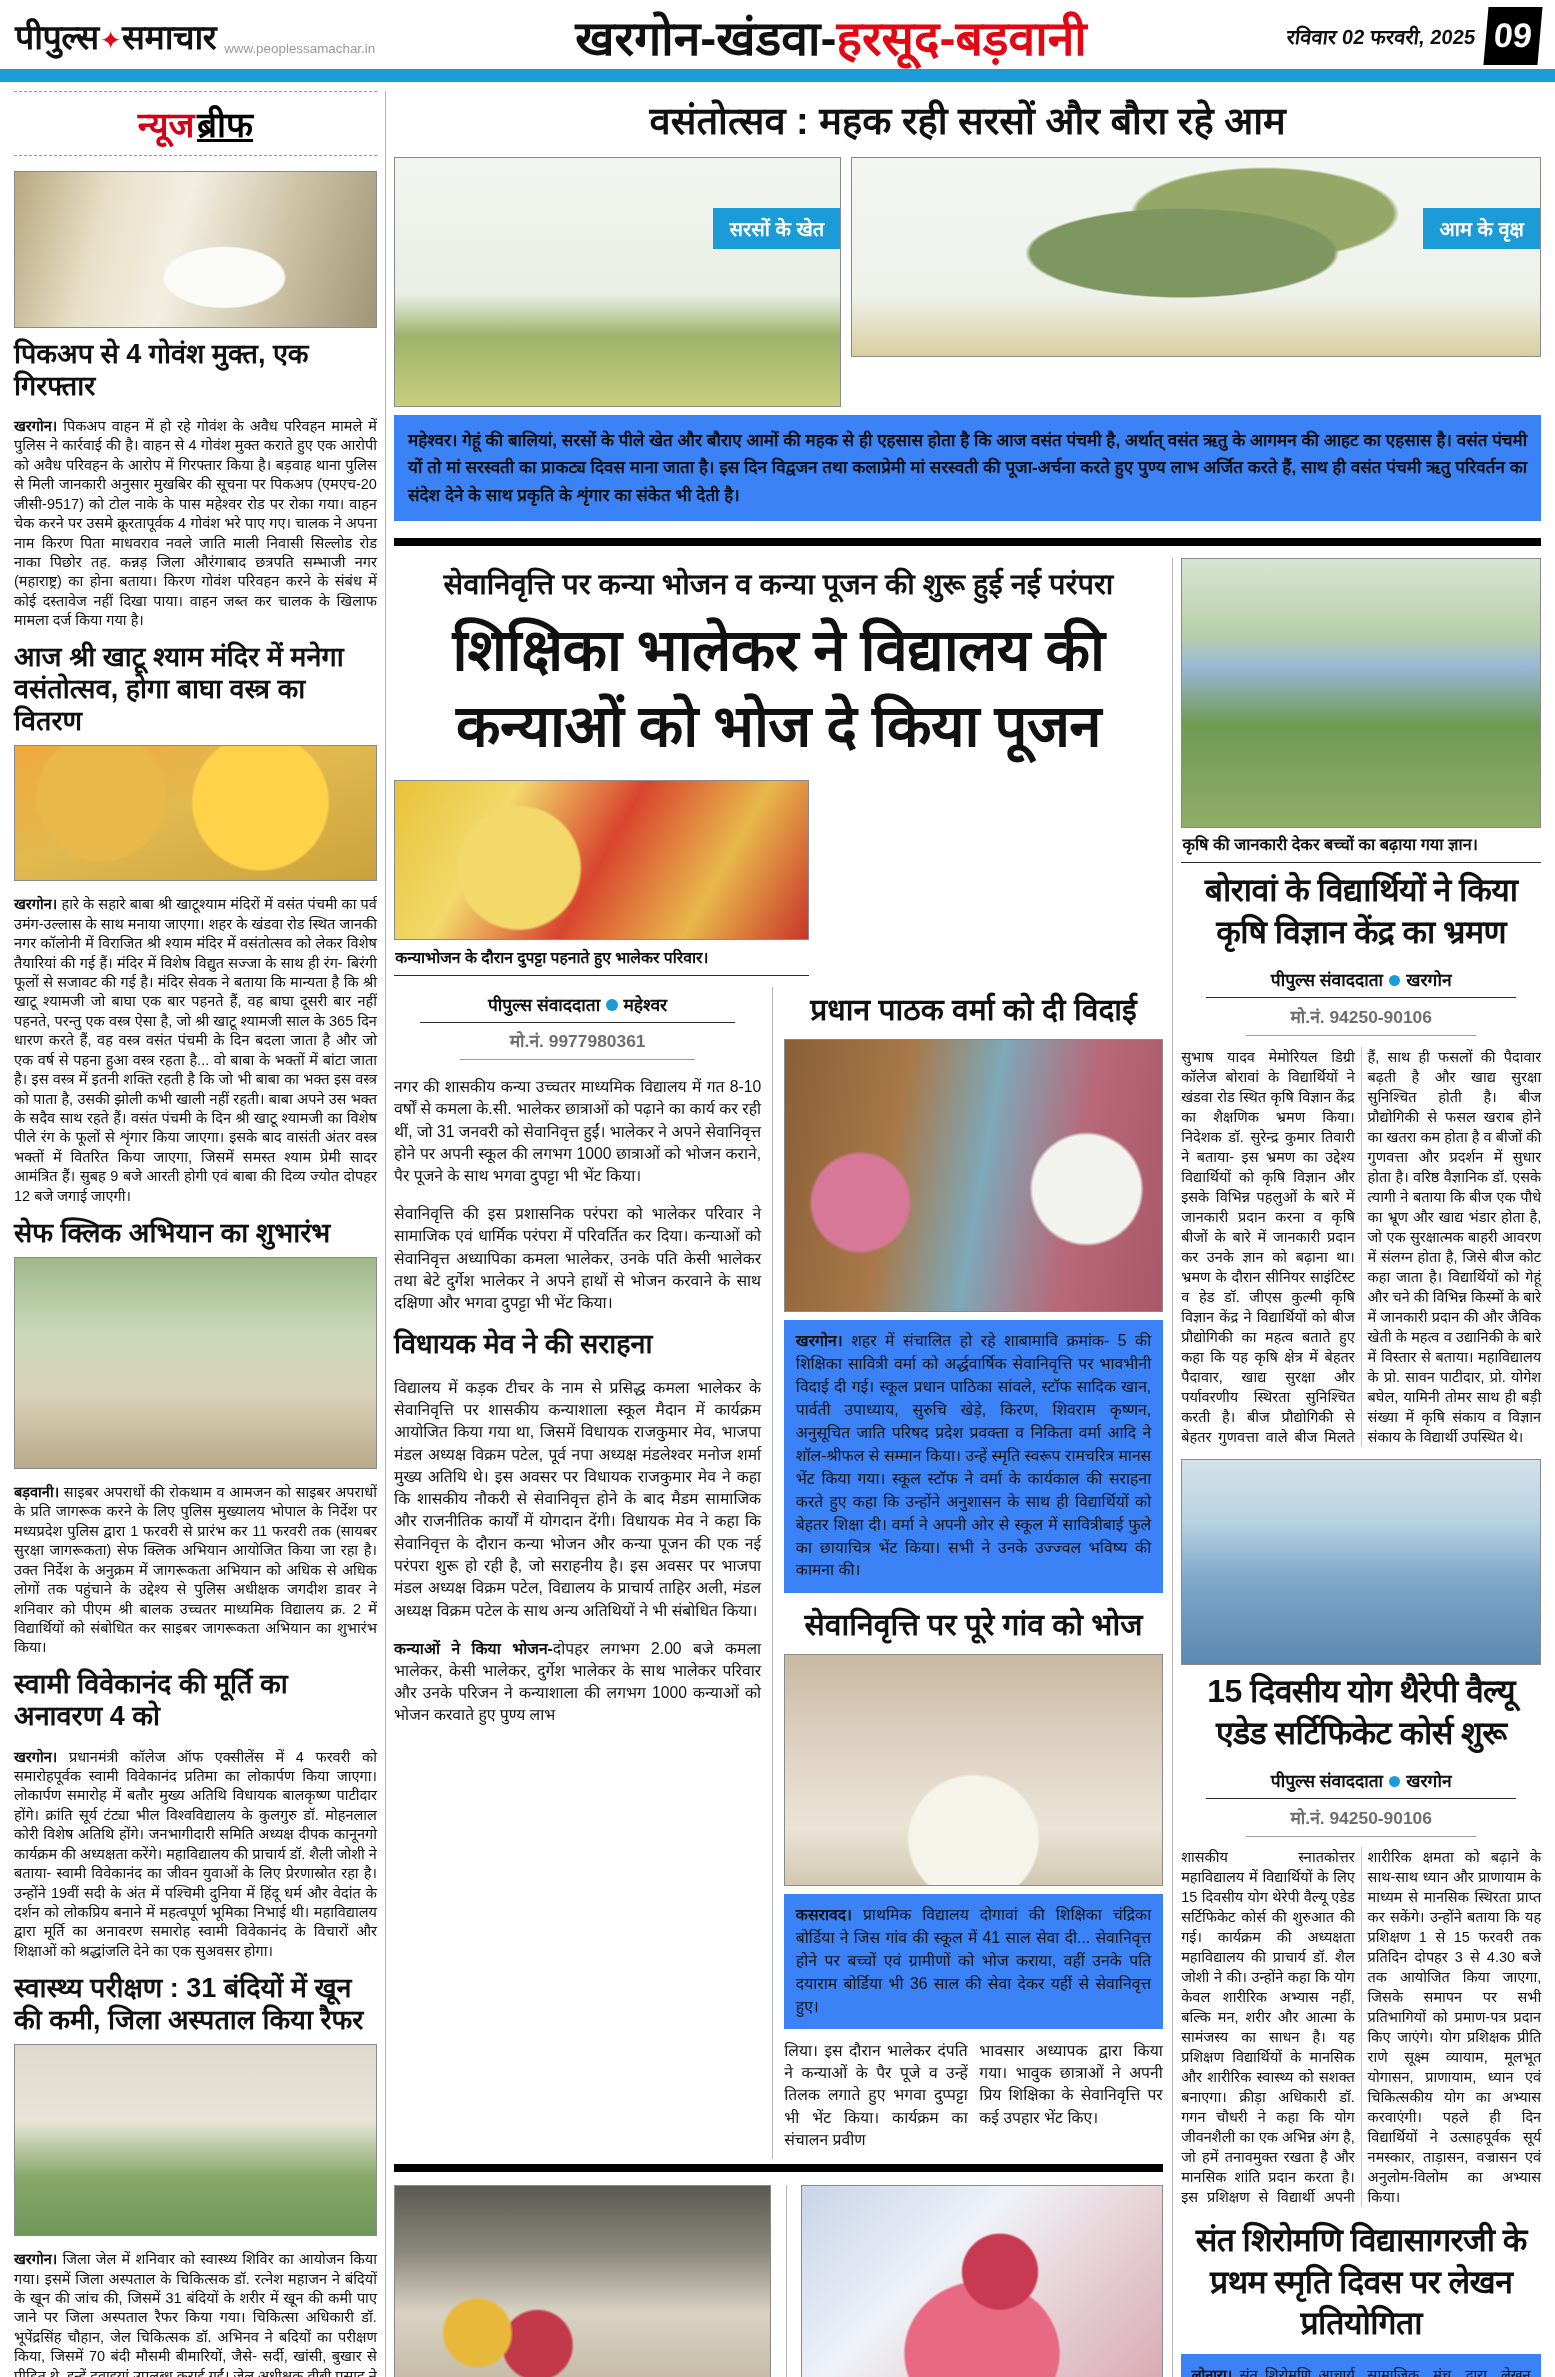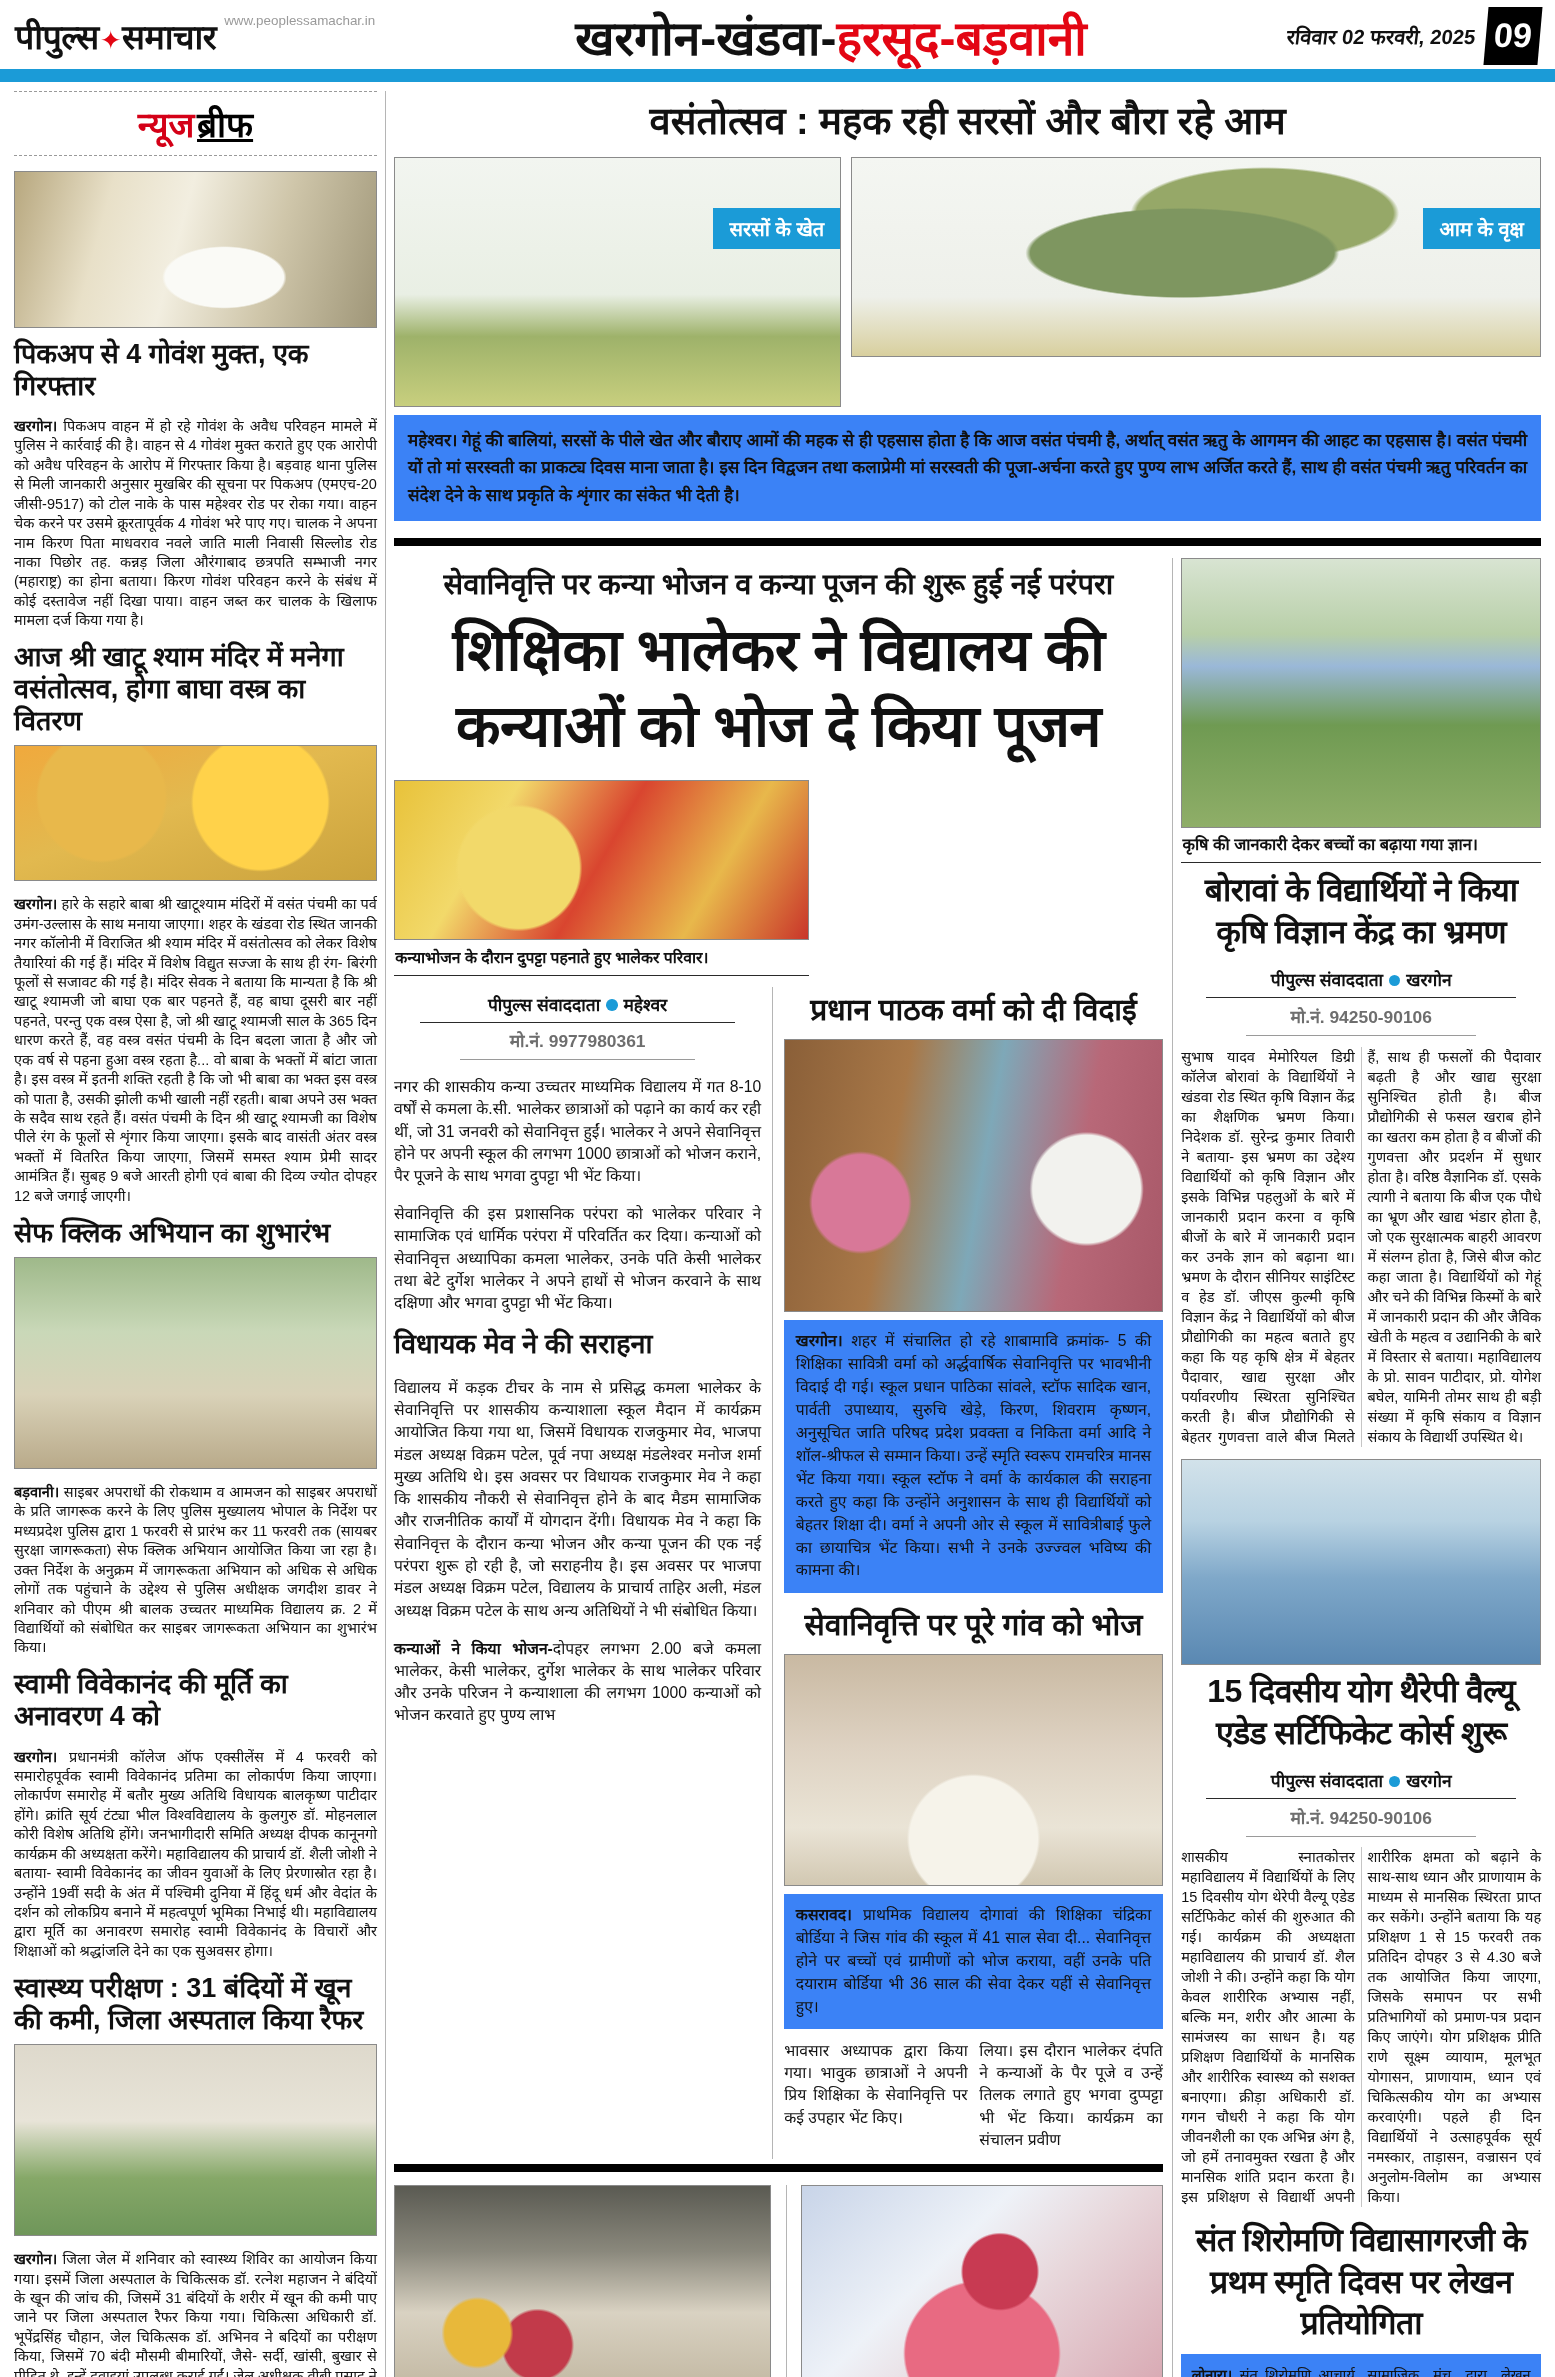--- a/index.html
+++ b/index.html
@@ -2,21 +2,21 @@
 <html style="font-size:9.3px"><head>
 <meta charset="utf-8">
 <style>
   html,body{margin:0;padding:0;background:#f2f2f2;}
   .page{width:1555px;min-height:2377px;margin:0 auto;background:#ffffff;
         font-family:"Liberation Sans","DejaVu Sans",sans-serif;color:#111;box-sizing:border-box;}
   *{box-sizing:border-box;}
 
   
   .hdr{display:flex;align-items:center;justify-content:space-between;padding:8.1px 15px 4.6px;height:69px;}
-  .logo-wrap{display:flex;gap:8.1px;}
+  .logo-wrap{display:flex;align-items:flex-end;gap:8.1px;}
   .logo{font-size:34px;font-weight:800;letter-spacing:-0.6px;white-space:nowrap;}
   .logo .flame{color:#e30613;font-size:25.6px;margin:0 1.2px;}
   .website{font-size:13.4px;color:#9a9a9a;margin-bottom:3.5px;}
   .hdr-center{font-size:48px;font-weight:800;white-space:nowrap;}
   .hdr-center .red{color:#e30613;}
   .hdr-right{display:flex;align-items:center;gap:10.5px;}
   .hdr-date{font-size:20.3px;font-weight:800;transform:skewX(-7deg);white-space:nowrap;}
   .page-no{background:#000;color:#fff;font-size:34px;font-weight:800;padding:9.3px 8.1px;transform:skewX(-5deg);}
   .blue-bar{height:12.8px;background:#1b9bd7;}
 
@@ -185,22 +185,22 @@
         <div>
           <h3 class="v2subhead">प्रधान पाठक वर्मा को दी विदाई</h3>
           <div class="photo ph-farewell"></div>
           <p class="gray gray-block jt" style="margin-top:8.1px;"><b class="dl">खरगोन।</b> <span>शहर में संचालित हो रहे शाबामावि क्रमांक- 5 की शिक्षिका सावित्री वर्मा को अर्द्धवार्षिक सेवानिवृत्ति पर भावभीनी विदाई दी गई। स्कूल प्रधान पाठिका सांवले, स्टॉफ सादिक खान, पार्वती उपाध्याय, सुरुचि खेड़े, किरण, शिवराम कृष्णन, अनुसूचित जाति परिषद प्रदेश प्रवक्ता व निकिता वर्मा आदि ने शॉल-श्रीफल से सम्मान किया। उन्हें स्मृति स्वरूप रामचरित्र मानस भेंट किया गया। स्कूल स्टॉफ ने वर्मा के कार्यकाल की सराहना करते हुए कहा कि उन्होंने अनुशासन के साथ ही विद्यार्थियों को बेहतर शिक्षा दी। वर्मा ने अपनी ओर से स्कूल में सावित्रीबाई फुले का छायाचित्र भेंट किया। सभी ने उनके उज्ज्वल भविष्य की कामना की।</span></p>
 
           <h3 class="v2subhead">सेवानिवृत्ति पर पूरे गांव को भोज</h3>
           <div class="photo ph-feast"></div>
           <p class="gray gray-block jt" style="margin-top:8.1px;"><b class="dl">कसरावद।</b> <span>प्राथमिक विद्यालय दोगावां की शिक्षिका चंद्रिका बोर्डिया ने जिस गांव की स्कूल में 41 साल सेवा दी... सेवानिवृत्त होने पर बच्चों एवं ग्रामीणों को भोज कराया, वहीं उनके पति दयाराम बोर्डिया भी 36 साल की सेवा देकर यहीं से सेवानिवृत्त हुए।</span></p>
 
           <div class="cont-strip">
+            <p class="jt" style="margin:0;">लिया। इस दौरान भालेकर दंपति ने कन्याओं के पैर पूजे व उन्हें तिलक लगाते हुए भगवा दुप्पट्टा भी भेंट किया। कार्यक्रम का संचालन प्रवीण</p>
             <p class="jt" style="margin:0;">भावसार अध्यापक द्वारा किया गया। भावुक छात्राओं ने अपनी प्रिय शिक्षिका के सेवानिवृत्ति पर कई उपहार भेंट किए।</p>
-            <p class="jt" style="margin:0;">लिया। इस दौरान भालेकर दंपति ने कन्याओं के पैर पूजे व उन्हें तिलक लगाते हुए भगवा दुप्पट्टा भी भेंट किया। कार्यक्रम का संचालन प्रवीण</p>
           </div>
         </div>
       </div>
 
       <div class="black-rule center-rule"></div>
 
       <div class="bottom-stories">
         <div>
           <div class="photo ph-women"></div>
 

